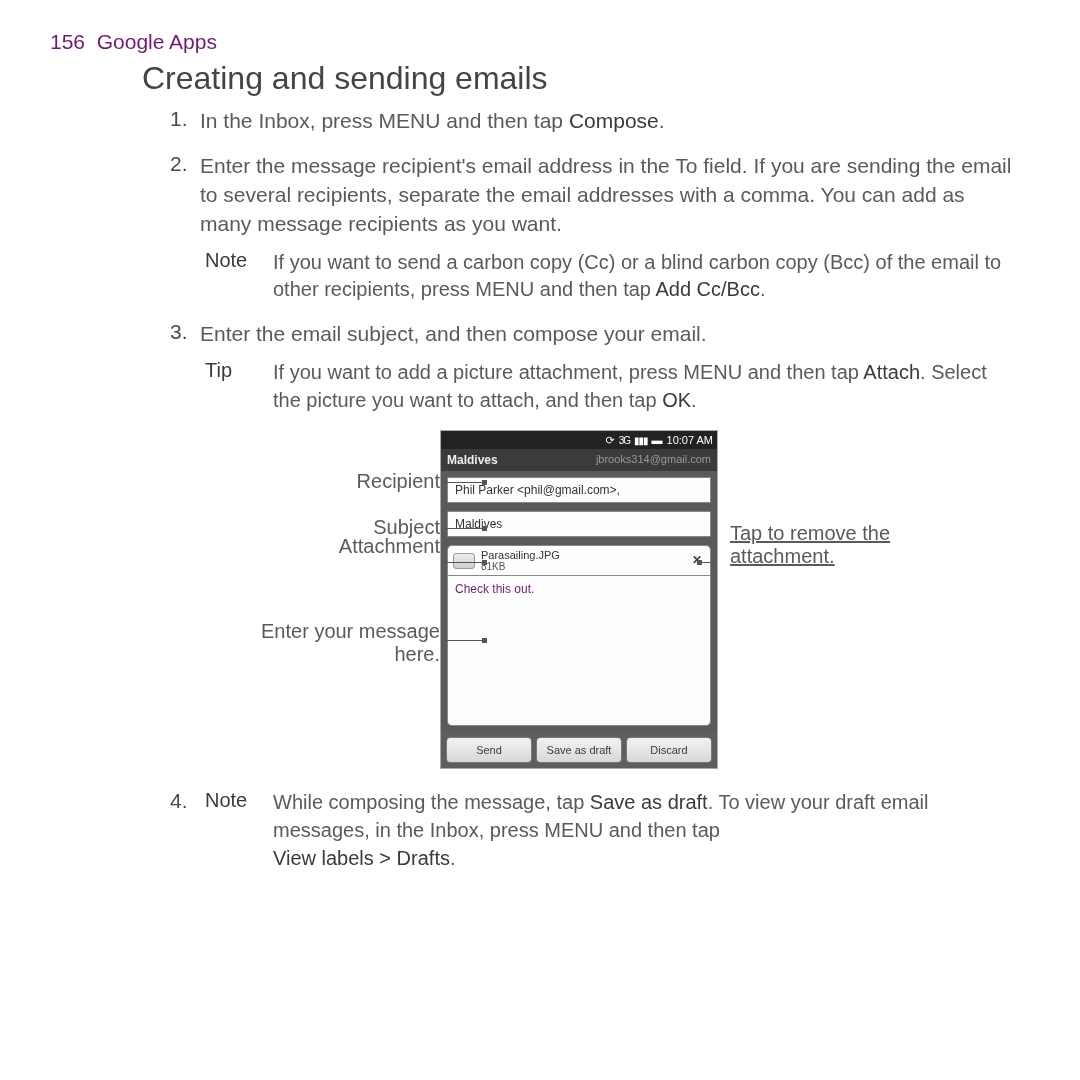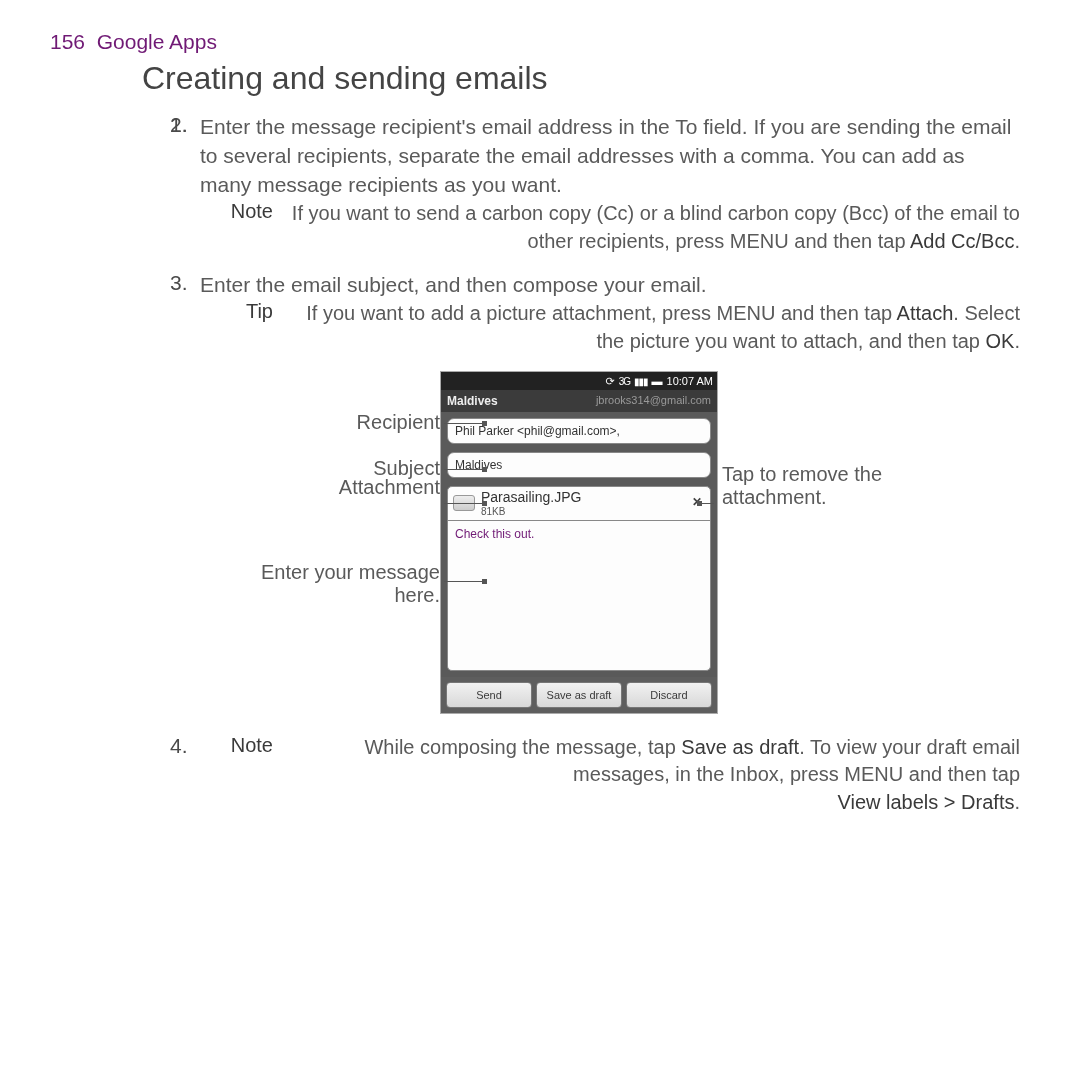--- a/index.html
+++ b/index.html
@@ -17,21 +17,21 @@
     font-size: 32px;
     color: #444;
     font-weight: 400;
     margin-left: 92px;
     margin-bottom: 10px;
   }
   ol { list-style: none; margin-left: 120px; }
   li { margin-bottom: 16px; position: relative; padding-left: 30px; }
   .num { position: absolute; left: 0; top: 0; color: #4a4a4a; }
   .body-text { color: #5a5a5a; line-height: 1.38; }
-  .note-row, .tip-row { display: flex; margin-left: 5px; text-align: right; }
+  .note-row, .tip-row { display: flex; margin-top: 10px; margin-left: 5px; }
   .note-label, .tip-label { color: #3a3a3a; min-width: 68px; font-weight: 500; font-size: 20px; }
   .note-text, .tip-text { color: #5a5a5a; font-size: 20px; line-height: 1.38; }
   .kw { color: #3a3a3a; }
   .figure-wrap {
     display: flex;
     align-items: flex-start;
     margin: 16px 0 20px 0;
     position: relative;
   }
   .left-labels {
@@ -75,21 +75,21 @@
     display: flex;
     justify-content: space-between;
     padding: 4px 6px;
   }
   .titlebar .tleft { font-weight: bold; color: #eee; }
   .titlebar .tright { color: #999; font-size: 11px; }
   .compose-body { background: #5a5a5a; padding: 6px; }
   .field {
     background: #fdfdfd;
     border: 1px solid #888;
-    border-radius: 7px;
+    border-radius: 1px;
     padding: 5px 7px;
     font-size: 12px;
     color: #333;
     margin-bottom: 8px;
   }
   .attach-row {
     background: #fdfdfd;
     border: 1px solid #888;
     border-radius: 5px;
     padding: 3px 5px;
@@ -99,21 +99,21 @@
     border-bottom-left-radius: 0;
     border-bottom-right-radius: 0;
   }
   .pic-icon {
     width: 22px; height: 16px; border: 1px solid #999; border-radius: 3px;
     background: linear-gradient(#eee,#ccc);
     margin-right: 6px;
     flex-shrink: 0;
   }
   .attach-info { flex: 1; font-size: 10px; color: #555; line-height: 1.1; }
-  .attach-info .fname { color: #333; font-size: 14px; }
+  .attach-info .fname { color: #333; font-size: 11px; }
   .remove-x {
     width: 16px; height: 16px; font-size: 12px; font-weight: bold; color: #444;
     text-align: center; cursor: pointer;
   }
   .msg-body {
     background: #fdfdfd;
     border: 1px solid #888;
     border-top: none;
     border-radius: 0 0 5px 5px;
     padding: 6px 7px;
@@ -140,34 +140,37 @@
     background: #555;
   }
   .lead::after {
     content: '';
     position: absolute;
     right: -3px; top: -2px;
     width: 5px; height: 5px; background: #555;
   }
   .lead-r::after { left: -3px; right: auto; }
   .ll { position: absolute; right: 0; }
-  .rl { position: absolute; left: 4px; }
+  .rl { position: absolute; left: 12px; text-decoration: underline; }
 </style>
 </head>
 <body>
 
 <div class="page-header">
   <span>156</span>&nbsp;&nbsp;<span>Google Apps</span>
 </div>
 
 <h2 class="section-title">Creating and sending emails</h2>
 
 <ol>
   <li>
     <span class="num">1.</span>
+    <span class="body-text">
+      <span>In the Inbox, press MENU and then tap </span><span class="kw">Compose</span><span>.</span>
+    </span>
   </li>
 
   <li>
     <span class="num">2.</span>
     <span class="body-text">Enter the message recipient's email address in the To field. If you are sending the email to several recipients, separate the email addresses with a comma. You can add as many message recipients as you want.</span>
     <div class="note-row">
       <div class="note-label">Note</div>
       <div class="note-text">
         <span>If you want to send a carbon copy (Cc) or a blind carbon copy (Bcc) of the email to other recipients, press MENU and then tap </span><span class="kw">Add Cc/Bcc</span><span>.</span>
       </div>

